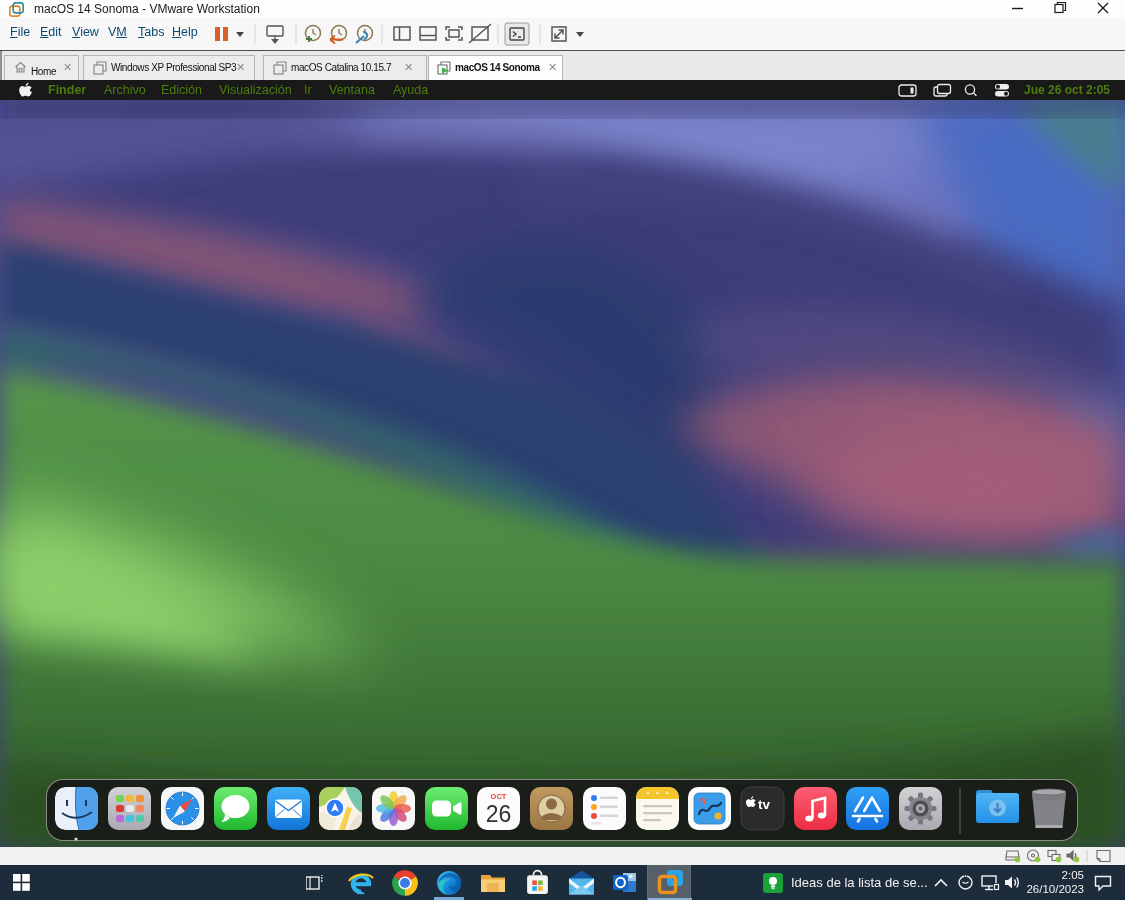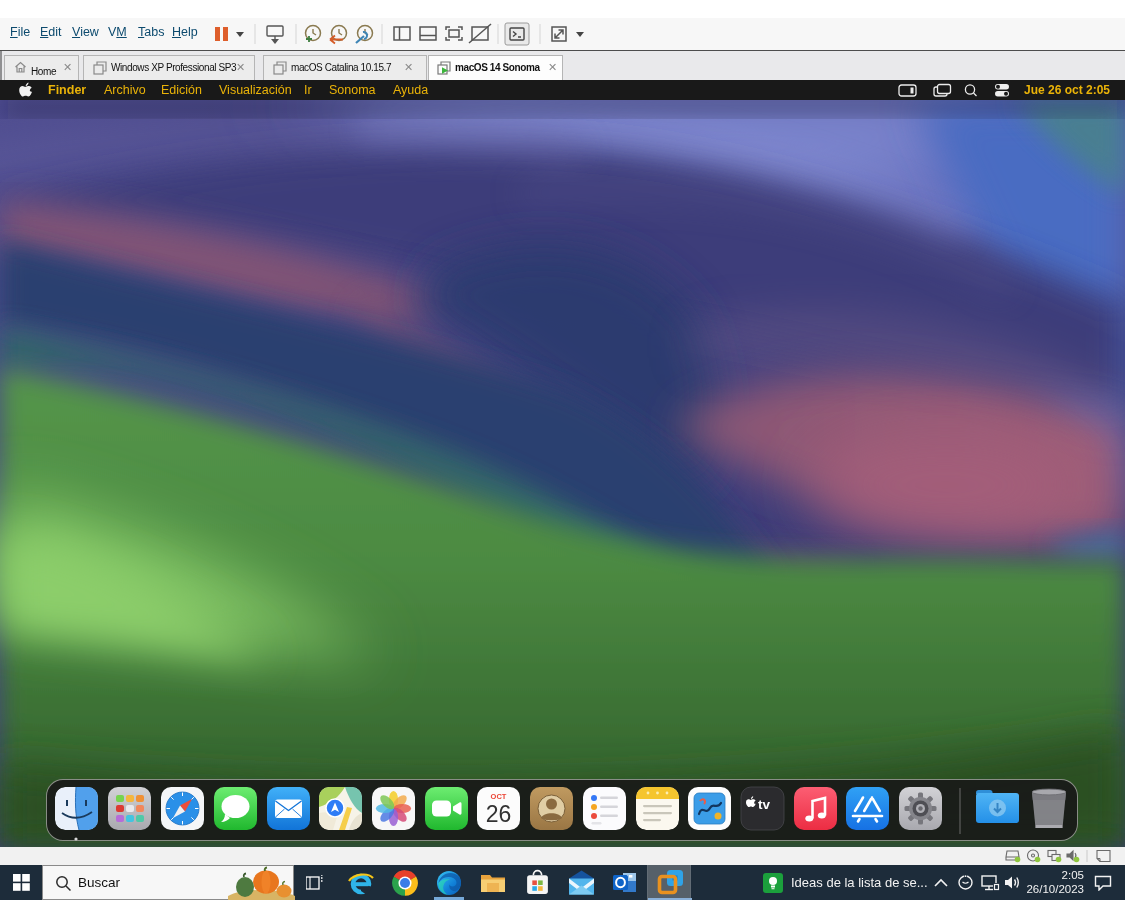--- a/index.html
+++ b/index.html
@@ -18,37 +18,50 @@
 
 
 #tabbar { position:absolute; left:0; top:51px; width:1125px; height:29px; background:#e9e9eb; border-left:2px solid #909092;}
 .tab { position:absolute; top:4px; height:25px; background:#ececec; border:1px solid #b5b5b5; border-bottom:none; font-size:10px; letter-spacing:-0.4px; color:#111; white-space:nowrap; overflow:hidden; }
 .tab.active { background:#fdfdfd; font-weight:bold;padding-left:17px; }
 .tabx { color:#8a8a8a; font-size:11px; font-weight:normal; }
 
 
 #vmarea { position:absolute; left:0; top:80px; width:1125px; height:767px; background:#000; }
 #macmenu { position:absolute; left:0; top:0; width:1125px; height:20px; background:#191919; }
-.macitem { position:absolute; top:3px; font-size:12.5px; color:#eab308; }
+.macitem { position:absolute; top:3px; font-size:12.5px; color:#4d7c0f; }
 #wall { position:absolute; left:0; top:20px; width:1125px; height:747px; }
 
 
 #dock { position:absolute; left:46px; top:699px; width:1032px; height:62px; background:rgba(25,27,24,0.94); border:1px solid rgba(185,190,183,0.7); border-radius:17px; }
 
 
 #statusbar { position:absolute; left:0; top:847px; width:1125px; height:18px; background:#f1f1f1; }
 #statustext { position:absolute; left:3px; top:2px; font-size:11.5px; color:#111; }
 
 
 #taskbar { position:absolute; left:0; top:865px; width:1125px; height:35px; background:#1d2c3a; }
 .tbicon { position:absolute; top:0; width:44px; height:35px; display:flex; align-items:center; justify-content:center; }
 </style>
 </head>
 <body>
 <div id="app">
+  <div id="titlebar">
+    <svg class="abs" style="left:9px;top:2px" width="15" height="15" viewBox="0 0 15 15">
+      <rect x="0.8" y="4.2" width="10" height="10" rx="2.4" fill="none" stroke="#e08b28" stroke-width="1.7"></rect>
+      <rect x="4.2" y="0.8" width="10" height="10" rx="2.4" fill="none" stroke="#2e8fa3" stroke-width="1.7"></rect>
+    </svg>
+    <div id="titletext">macOS 14 Sonoma - VMware Workstation</div>
+    <svg class="abs" style="left:1012px;top:0" width="100" height="17" viewBox="0 0 100 17">
+      <line x1="0" y1="8.5" x2="11" y2="8.5" stroke="#1a1a1a" stroke-width="1.4"></line>
+      <rect x="43" y="4.5" width="8" height="8" fill="none" stroke="#1a1a1a" stroke-width="1.2"></rect>
+      <path d="M45.5,4.5 L45.5,2.5 L53.5,2.5 L53.5,10.5 L51.5,10.5" fill="none" stroke="#1a1a1a" stroke-width="1.2"></path>
+      <path d="M86,3 L96,13 M96,3 L86,13" stroke="#1a1a1a" stroke-width="1.3"></path>
+    </svg>
+  </div>
 
   <div id="menubar">
     <div class="menuitem" style="left:10px"><u>F</u>ile</div>
     <div class="menuitem" style="left:40px"><u>E</u>dit</div>
     <div class="menuitem" style="left:72px"><u>V</u>iew</div>
     <div class="menuitem" style="left:108px">V<u>M</u></div>
     <div class="menuitem" style="left:138px"><u>T</u>abs</div>
     <div class="menuitem" style="left:172px"><u>H</u>elp</div>
     <svg class="abs" style="left:210px;top:0" width="400" height="32" viewBox="0 0 400 32">
       <rect x="5" y="9" width="5" height="14" fill="#de5e2b"></rect>
@@ -140,21 +153,21 @@
         <g transform="translate(0,1.2)">
         <path fill="#f2f2f2" d="M10.8,7.9c0-2.2,1.8-3.2,1.9-3.3c-1-1.5-2.6-1.7-3.2-1.7C8.1,2.7,6.9,3.7,6.3,3.7c-0.7,0-1.7-0.9-2.8-0.9C2,2.8,0.2,4.1,0.2,6.8c0,1.6,0.5,3.3,1.3,4.4c0.7,1,1.5,2.2,2.5,2.1c1-0.1,1.4-0.7,2.6-0.7c1.2,0,1.6,0.7,2.7,0.7c1.1,0,1.8-1,2.5-2c0.8-1.2,1.1-2.3,1.1-2.4C12.9,8.9,10.8,8.1,10.8,7.9z"></path>
         <path fill="#f2f2f2" d="M8.7,1.6C9.2,0.9,9.6,0.1,9.5,-0.7C8.8,-0.4,8,0.1,7.5,0.8C7,1.4,6.6,2.3,6.7,3.1C7.5,3.1,8.2,2.3,8.7,1.6z"></path>
         </g>
       </svg>
       <div class="macitem" style="left:48px;font-weight:bold">Finder</div>
       <div class="macitem" style="left:104px">Archivo</div>
       <div class="macitem" style="left:161px">Edición</div>
       <div class="macitem" style="left:219px">Visualización</div>
       <div class="macitem" style="left:304px">Ir</div>
-      <div class="macitem" style="left:329px">Sonoma</div>
+      <div class="macitem" style="left:329px">Ventana</div>
       <div class="macitem" style="left:393px">Ayuda</div>
       <svg class="abs" style="left:898px;top:3px" width="112" height="14" viewBox="0 0 112 14">
         <g stroke="#ececec" fill="none" stroke-width="1.3">
           <rect x="1" y="2" width="17" height="11" rx="2.5"></rect>
           <rect x="12.5" y="4.5" width="3" height="6" fill="#ececec" stroke="none"></rect>
           <rect x="36" y="4" width="13" height="9" rx="2"></rect>
           <rect x="39.5" y="1.5" width="13" height="9" rx="2" fill="#191919"></rect>
           <circle cx="72" cy="6.5" r="4.6"></circle>
           <line x1="75.5" y1="10" x2="78.5" y2="13"></line>
         </g>
@@ -475,37 +488,20 @@
 
   <div id="taskbar">
     <svg class="abs" style="left:13px;top:9px" width="17" height="17" viewBox="0 0 17 17">
       <g fill="#fff">
           <rect x="0" y="0" width="7.6" height="7.6"></rect>
           <rect x="9.2" y="0" width="7.6" height="7.6"></rect>
           <rect x="0" y="9.2" width="7.6" height="7.6"></rect>
           <rect x="9.2" y="9.2" width="7.6" height="7.6"></rect>
         </g>
     </svg>
-    <div class="abs" style="left:42px;top:0;width:252px;height:35px;background:#f7f7f7;border:1px solid #8a8a8a;">
-      <svg class="abs" style="left:12px;top:9px" width="17" height="17" viewBox="0 0 17 17">
-          <circle cx="7" cy="7" r="5.2" fill="none" stroke="#2b2b2b" stroke-width="1.5"></circle>
-          <line x1="11" y1="11" x2="15.5" y2="15.5" stroke="#2b2b2b" stroke-width="1.5"></line>
-        </svg>
-      <div class="abs" style="left:35px;top:9px;font-size:13.5px;color:#111">Buscar</div>
-      <svg class="abs" style="left:185px;top:0" width="67" height="34" viewBox="0 0 67 34">
-        <path d="M0,30 C15,22 50,22 67,30 L67,34 L0,34 Z" fill="#d8b464"></path>
-        <ellipse cx="38" cy="16" rx="13" ry="11.5" fill="#e8761e"></ellipse>
-        <ellipse cx="38" cy="16" rx="4.5" ry="11.5" fill="#f08228"></ellipse>
-        <path d="M37,5 Q36,2 39,1.5" stroke="#4e6e28" stroke-width="2" fill="none"></path>
-        <ellipse cx="17" cy="21" rx="9" ry="10" fill="#4e7a40"></ellipse>
-        <path d="M16,11 Q15,8 18,7.5" stroke="#3a5a2e" stroke-width="1.8" fill="none"></path>
-        <ellipse cx="56" cy="25" rx="7.5" ry="6.5" fill="#e89030"></ellipse>
-        <path d="M55,19 Q54,16 57,15.5" stroke="#5a7a30" stroke-width="1.5" fill="none"></path>
-      </svg>
-    </div>
     <svg class="abs" style="left:306px;top:10px" width="17" height="16" viewBox="0 0 17 16">
       <rect x="0" y="2" width="13" height="12" fill="none" stroke="#fff" stroke-width="1.3"></rect>
       <path d="M15,0 L16.5,0 M15,3 L16.5,3 M15,6 L16.5,6" stroke="#fff" stroke-width="1.3"></path>
       <line x1="4" y1="2" x2="4" y2="14" stroke="#fff" stroke-width="1.1"></line>
     </svg>
     <div class="tbicon" style="left:339px">
       <svg width="28" height="28" viewBox="0 0 28 28">
         <circle cx="14" cy="15" r="8" fill="none" stroke="#2fb5ea" stroke-width="4.6"></circle>
         <path d="M14,15 L26,18 L20,26 L14,22 Z" fill="#1d2c3a"></path>
         <rect x="6" y="13.2" width="15.5" height="4" fill="#2fb5ea"></rect>

